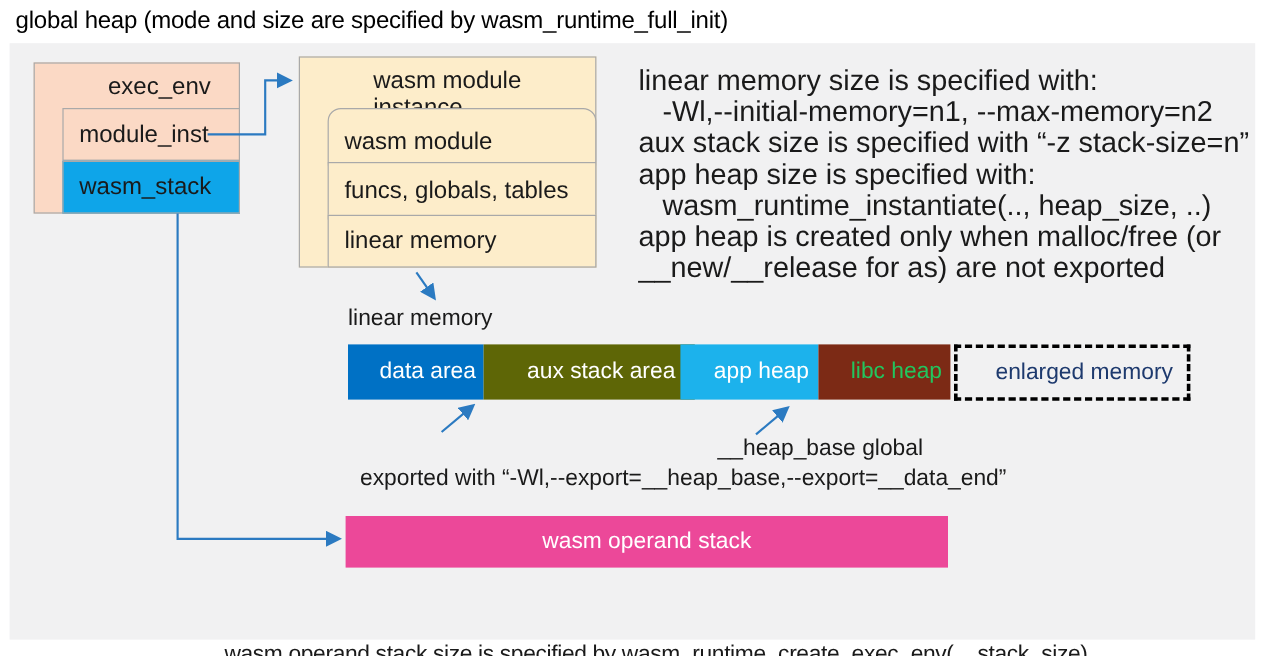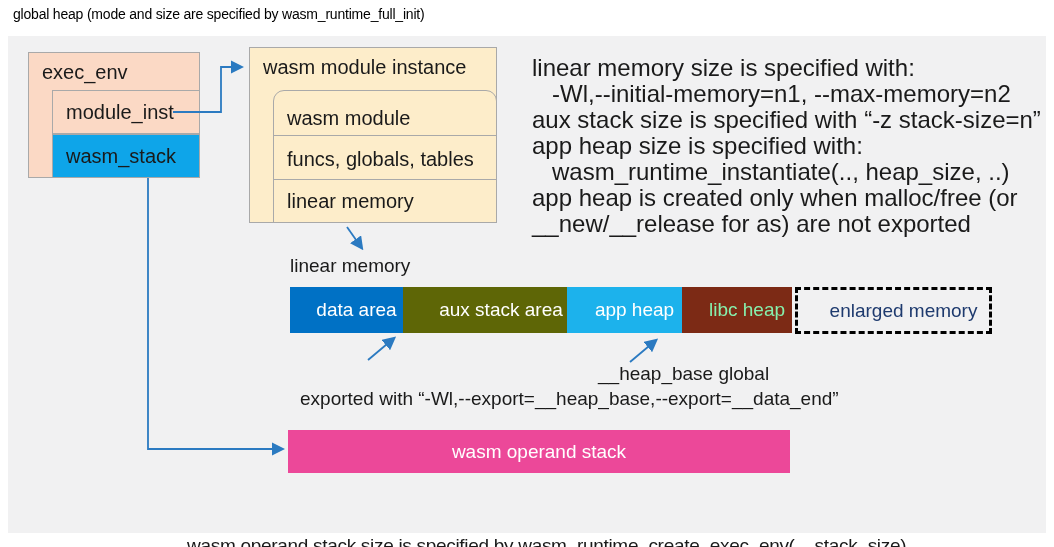--- a/index.html
+++ b/index.html
@@ -1,28 +1,28 @@
 <!DOCTYPE html>
 <html><head>
 <meta charset="utf-8">
 <style>
   * { margin:0; padding:0; box-sizing:border-box; }
   html,body { width:1054px; height:547px; background:#ffffff;
     font-family:"Liberation Sans", sans-serif; color:#1a1a1a; overflow:hidden; }
   #stage { position:relative; width:1054px; height:547px; }
 
-  .title { position:absolute; left:13px; top:6px; font-size:14px; font-weight:500;
+  .title { position:absolute; left:13px; top:6px; font-size:20px; font-weight:500;
     letter-spacing:-0.2px; color:#000; white-space:pre; }
 
   .panel { position:absolute; left:8px; top:36px; width:1038px; height:497px;
     background:#f1f1f2; }
 
   
   .sbox { position:absolute; border:1px solid #a9a9a9; font-size:20px; }
-  .sbox .hdr { padding:8px 0 0 13px; }
+  .sbox .hdr { padding:8px 0 0 13px;margin-left:48px; }
   .exec-outer   { left:28px;  top:52px; width:172px; height:126px; background:#fbd9c5; }
   .exec-row1    { left:52px;  top:90px;  width:148px; height:44px; background:#fbd9c5; }
   .exec-row2    { left:52px;  top:134px; width:148px; height:44px; background:#0ea5e9; }
   .inst-outer   { left:249px; top:47px; width:248px; height:176px; background:#fdedca; }
   .inst-row1    { left:273px; top:90px;  width:224px; height:57px; background:#fdedca;border-radius:11px; }
   .inst-row2    { left:273px; top:135px; width:224px; height:48px; background:#fdedca; }
   .inst-row3    { left:273px; top:179px; width:224px; height:44px; background:#fdedca; }
   .rowlabel { display:flex; align-items:center; padding-left:13px; height:100%; }
 
   
@@ -95,21 +95,21 @@
     <div>   wasm_runtime_instantiate(.., heap_size, ..)</div>
     <div>app heap is created only when malloc/free (or</div>
     <div>__new/__release for as) are not exported</div>
   </div>
 
   <div class="lm-label">linear memory</div>
 
   <div class="seg seg-0" style="background-color: rgb(0, 113, 197); color: rgb(255, 255, 255);">data area</div>
   <div class="seg seg-1" style="background-color: rgb(94, 102, 6); color: rgb(255, 255, 255);">aux stack area</div>
   <div class="seg seg-2" style="background-color: rgb(28, 178, 236); color: rgb(255, 255, 255);">app heap</div>
-  <div class="seg seg-3" style="background-color: rgb(124, 42, 21); color: #86efac;">libc heap</div>
+  <div class="seg seg-3" style="background-color: rgb(124, 42, 21); color: #22c55e;">libc heap</div>
   <div class="seg seg-4" style="color: rgb(30, 58, 110);">enlarged memory</div>
 
   <div class="annot heap-base-label">__heap_base global</div>
   <div class="annot export-note">exported with “-Wl,--export=__heap_base,--export=__data_end”</div>
 
   <div class="opstack" style="background-color: #ec4899;">wasm operand stack</div>
 
   <div class="bottom-notes">
     <div>wasm operand stack size is specified by wasm_runtime_create_exec_env(.., stack_size)</div>
     

